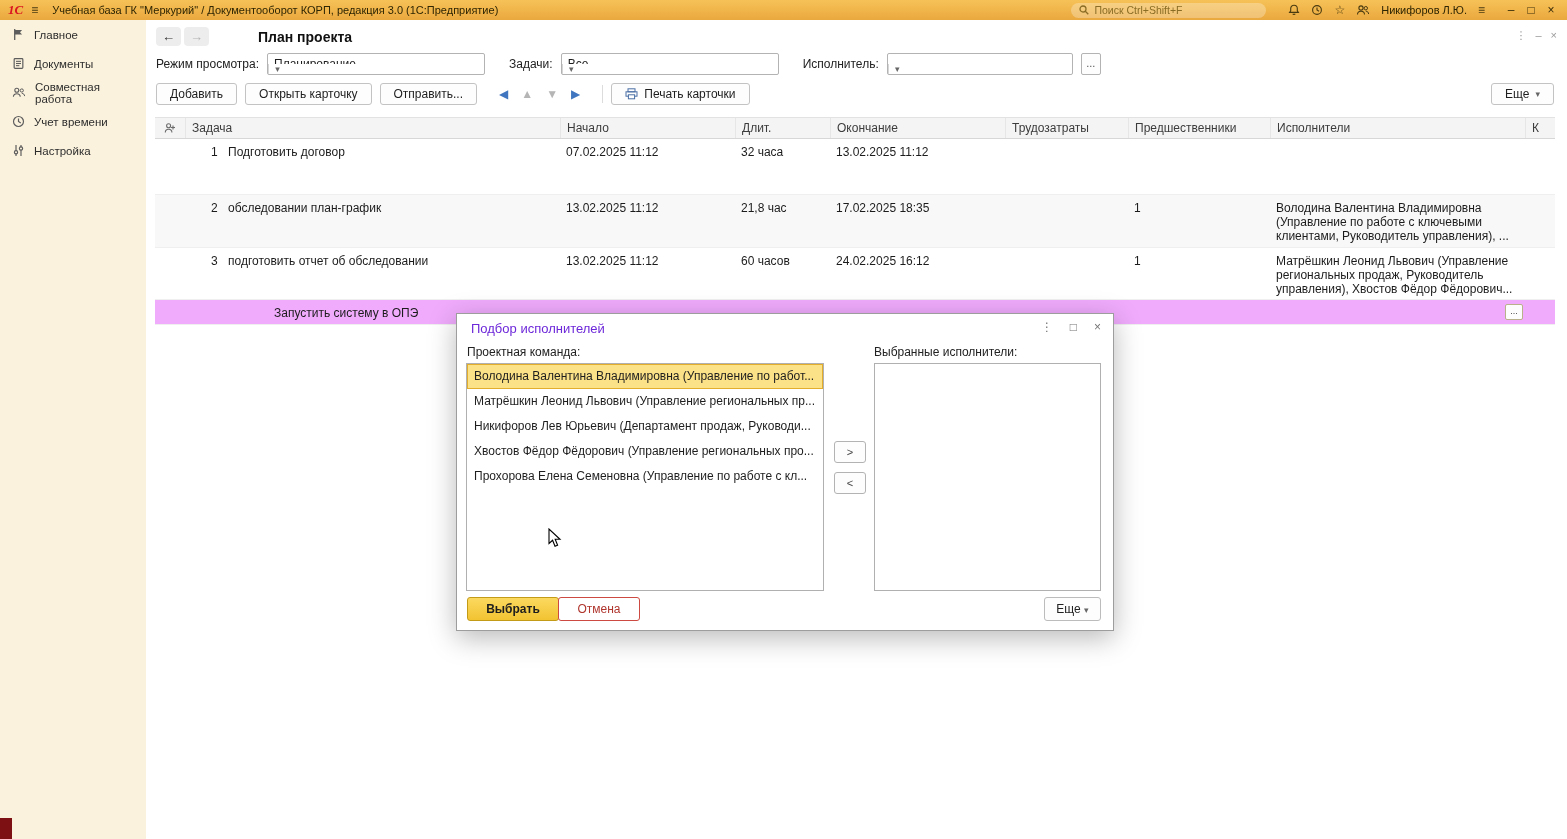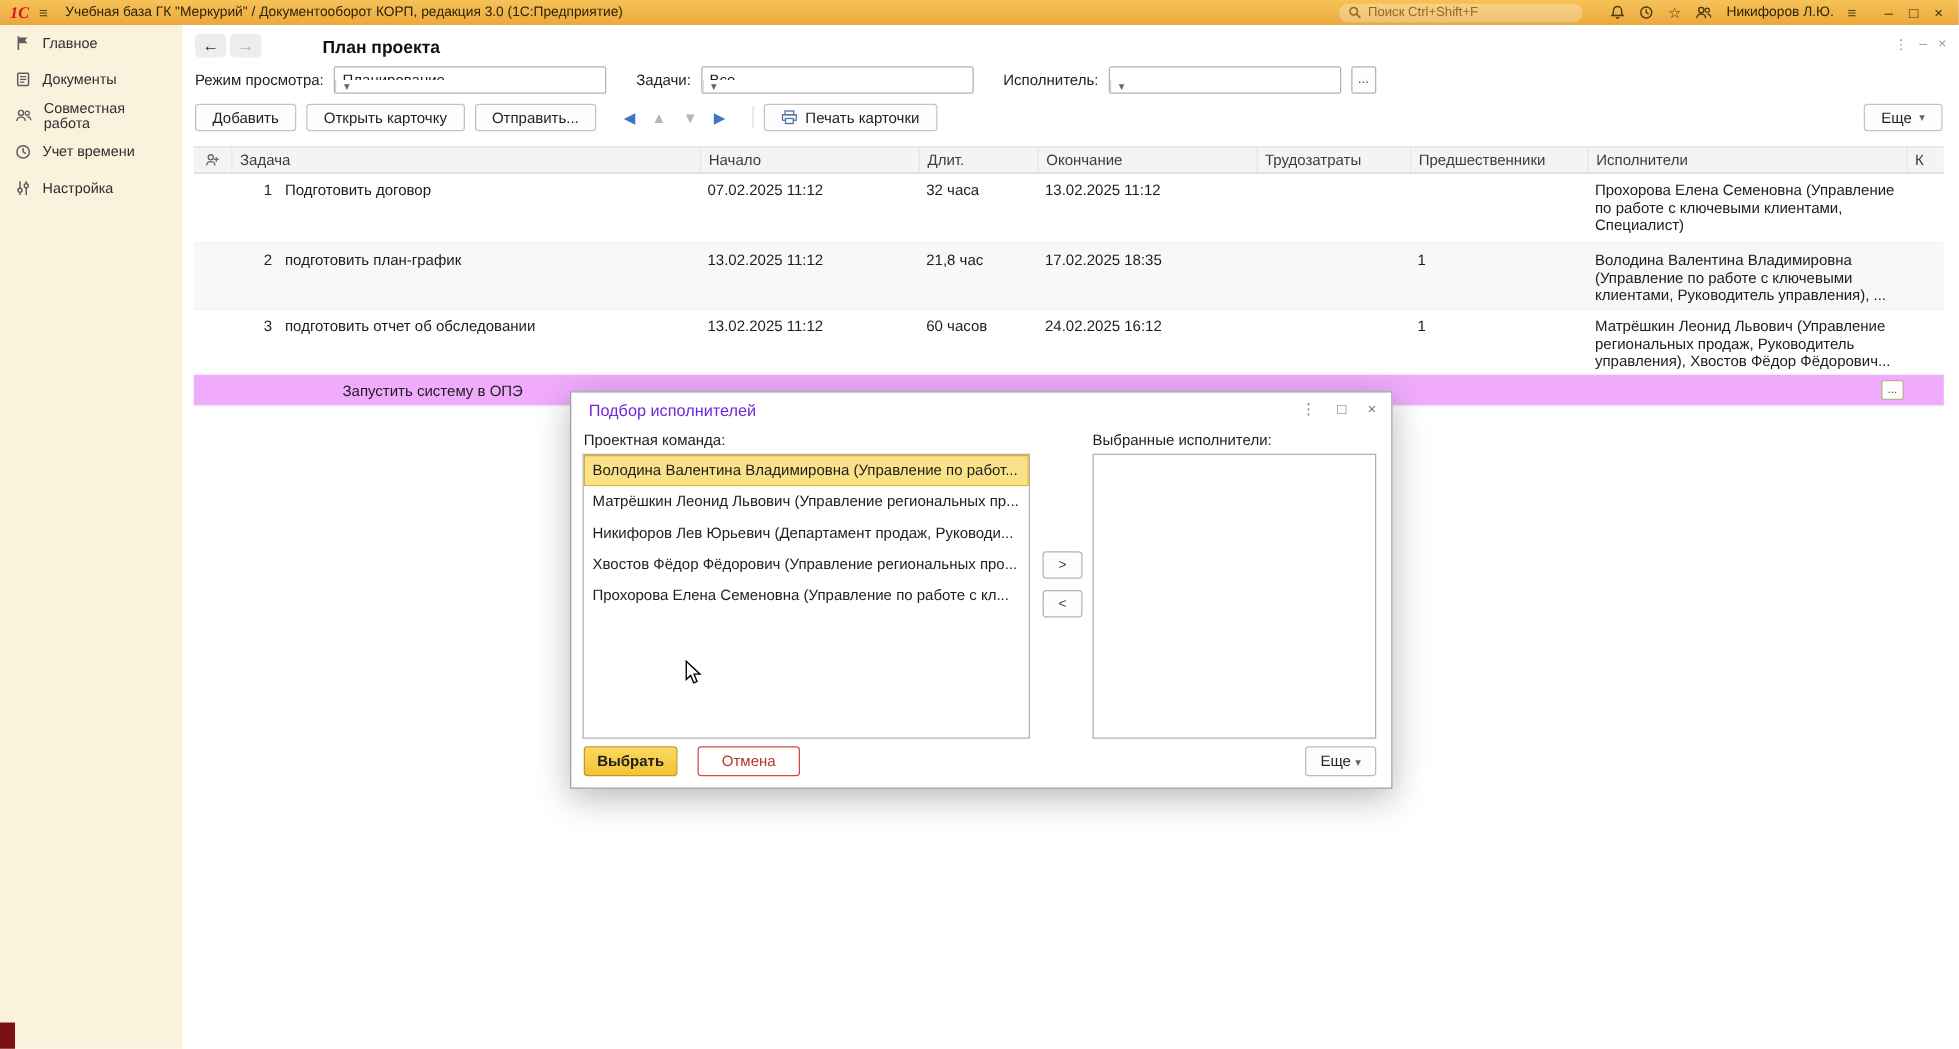--- a/index.html
+++ b/index.html
@@ -108,21 +108,21 @@
   .titem { height:25px; line-height:25px; padding:0 7px; font-size:12px; color:#1e1e1e;
            white-space:nowrap; overflow:hidden; cursor:pointer; }
   .titem.selected { background:#fbe187; box-shadow:inset 0 0 0 1px #e2ae2b; }
   .move-btn { position:absolute; left:377px; width:32px; height:22px; border:1px solid #b3b3b3;
               border-radius:3px; background:#fdfdfd; font-size:11px; color:#444;
               text-align:center; line-height:20px; cursor:pointer; }
   .mv-right { top:127px; }
   .mv-left  { top:158px; }
   .dlg-btn { position:absolute; top:283px; height:24px; border-radius:3px; font-size:12px;
              text-align:center; line-height:22px; cursor:pointer; }
-  .dlg-select { left:10px; width:75px; background:linear-gradient(#fbd95f,#f2c332);
+  .dlg-select { left:10px; width:92px; background:linear-gradient(#fbd95f,#f2c332);
                 border:1px solid #c49b17; font-weight:bold; color:#1d1d1d; }
   .dlg-cancel { left:101px; width:82px; background:#fff; border:1px solid #cd4a42; color:#b0362e; }
   .dlg-more { left:587px; width:57px; background:#fdfdfd; border:1px solid #bcbcbc; color:#222; }
 
   .cursor { position:absolute; left:548px; top:528px; z-index:20; pointer-events:none; }
 </style>
 </head>
 <body>
 
 <div class="titlebar">
@@ -297,28 +297,27 @@
     <div class="trow tbody r1">
       <div class="cell"></div>
       <div class="cell c-task">
         <span class="tnum">1</span><span>Подготовить договор</span>
       </div>
       <div class="cell">07.02.2025 11:12</div>
       <div class="cell">32 часа</div>
       <div class="cell">13.02.2025 11:12</div>
       <div class="cell"></div>
       <div class="cell"></div>
-      <div class="cell">Прохорова Елена Семеновна (Управление по работе с ключевыми клиентами, Специалист)</div>
       <div class="cell"></div>
     </div>
 
     <div class="trow tbody r2">
       <div class="cell"></div>
       <div class="cell c-task">
-        <span class="tnum">2</span><span>подготовить план-график</span>
+        <span class="tnum">2</span><span>обследовании план-график</span>
       </div>
       <div class="cell">13.02.2025 11:12</div>
       <div class="cell">21,8 час</div>
       <div class="cell">17.02.2025 18:35</div>
       <div class="cell"></div>
       <div class="cell">1</div>
       <div class="cell">Володина Валентина Владимировна (Управление по работе с ключевыми клиентами, Руководитель управления), ...</div>
       <div class="cell"></div>
     </div>
 

